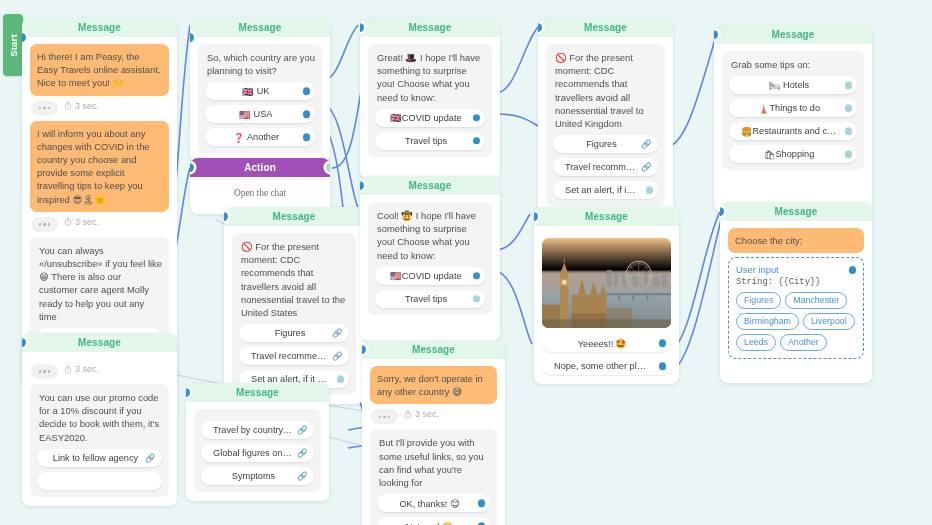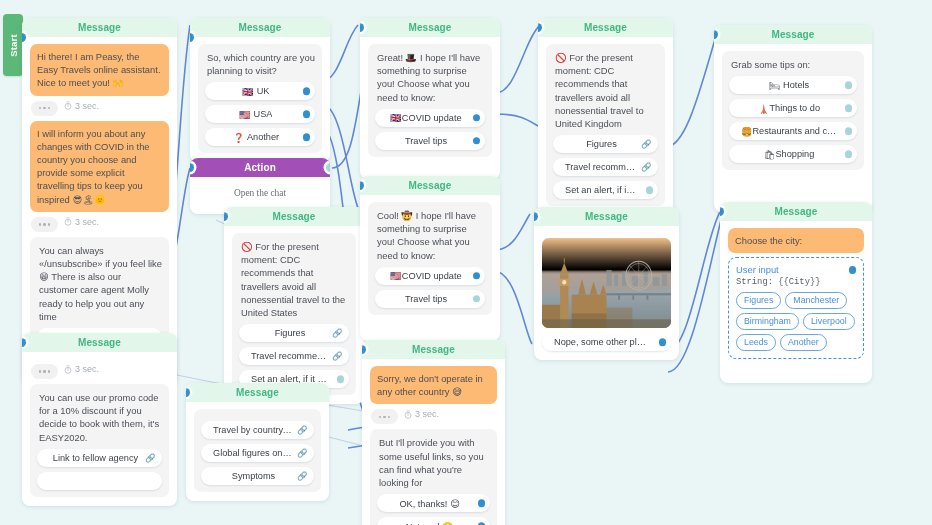--- a/index.html
+++ b/index.html
@@ -459,20 +459,24 @@
             <path d="M90 78 L95 64 L100 78 Z"></path>
           </g>
           <g fill="#8e6f43" opacity="0.85">
             <rect x="46" y="104" width="54" height="20"></rect>
             <rect x="100" y="96" width="40" height="28" opacity="0.5"></rect>
           </g>
 
           <rect y="112" width="200" height="12" fill="#6d6047" opacity="0.6"></rect>
         </svg>
       </div>
+      <div class="btn" style="margin-top:6px;">
+        <span class="lbl">Yeeees!! 🤩</span>
+        <span class="knob"></span>
+      </div>
       <div class="btn">
         <span class="lbl">Nope, some other places</span>
         <span class="knob"></span>
       </div>
     </div>
   </div>
 
   <div class="node" style="left:714px;top:25px;width:158px;">
     <div class="anchor" style="left:-5px;top:5px;"></div>
     <div class="node-head head-message">Message</div>

